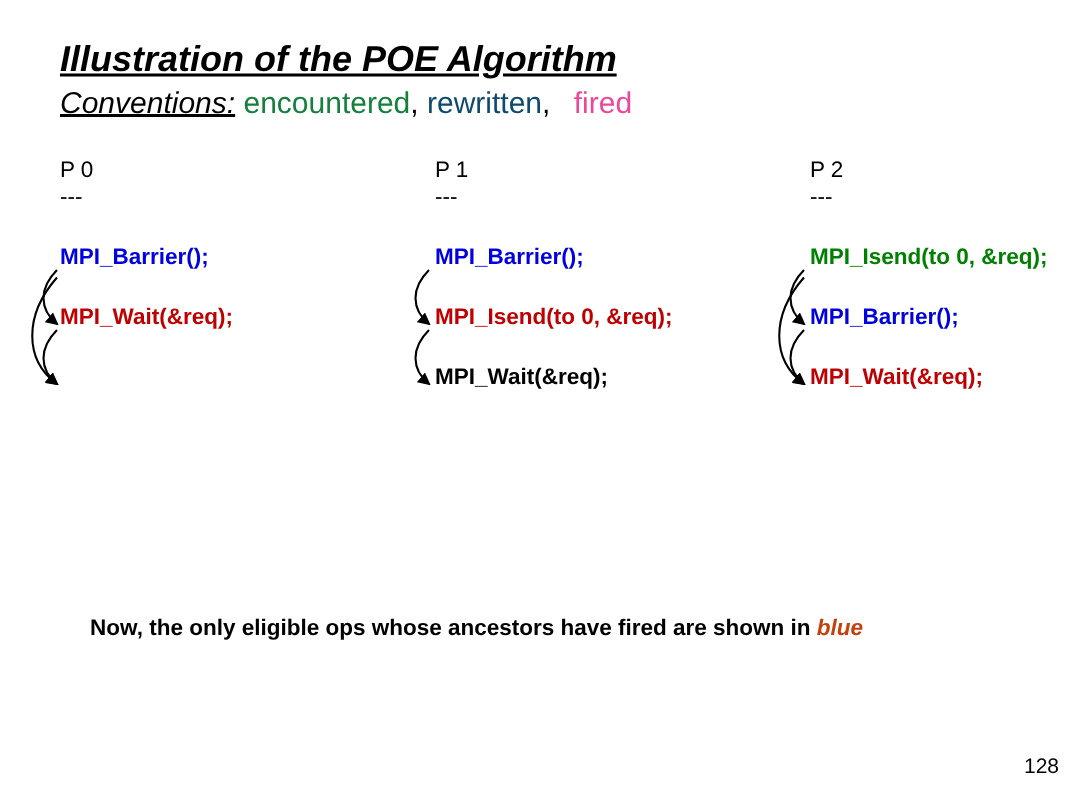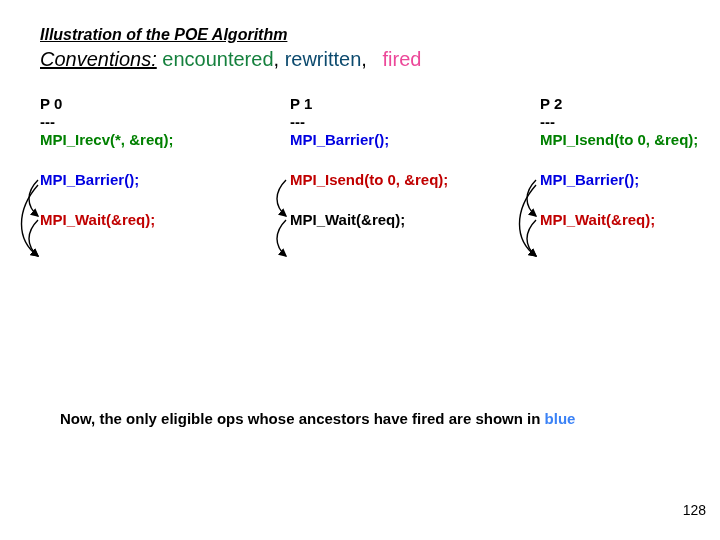--- a/index.html
+++ b/index.html
@@ -14,21 +14,21 @@
     overflow: hidden;
   }
   .slide {
     position: relative;
     width: 720px;
     height: 540px;
     box-sizing: border-box;
     padding: 20px 40px;
   }
   .title {
-    font-size: 16px;
+    font-size: 24px;
     font-weight: 700;
     font-style: italic;
     text-decoration: underline;
     margin: 6px 0 4px 0;
   }
   .subtitle {
     font-size: 20px;
     margin: 0 0 24px 0;
   }
   .subtitle .label {
@@ -44,40 +44,41 @@
     gap: 60px;
     padding-left: 0px;
     font-size: 15px;
     line-height: 1.2;
   }
   .col {
     flex: 0 0 190px;
     position: relative;
   }
   .hdr {
-    font-weight: 700;
+    font-weight: 400;
+    margin-bottom: 22px;
     white-space: pre;
   }
   .row {
     font-weight: 700;
     margin-bottom: 22px;
     white-space: nowrap;
   }
   .row.enc   { color: #000; }
   .row.rew   { color: #c00000; }
   .row.fired { color: #008000; }
   .row.blue  { color: #0000e0; }
   .footnote {
     position: absolute;
     left: 60px;
     top: 410px;
     font-size: 15px;
     font-weight: 700;
   }
-  .footnote .blue { color: #3b82f6; }
+  .footnote .blue { color: #c2410c; font-style: italic; }
   .pagenum {
     position: absolute;
     right: 14px;
     bottom: 22px;
     font-size: 14px;
   }
   
   svg.arrows {
     position: absolute;
     left: 0;
@@ -99,21 +100,20 @@
     <span class="enc">encountered</span><span>, </span>
     <span class="rew">rewritten</span><span>, </span>
     <span class="fired">fired</span>
   </div>
 
   <div class="cols">
 
     <div class="col">
       <div class="hdr">P 0
 ---</div>
-      <div class="row fired">MPI_Irecv(*, &amp;req);</div>
       <div class="row blue">MPI_Barrier();</div>
       <div class="row rew">MPI_Wait(&amp;req);</div>
     </div>
 
     <div class="col">
       <div class="hdr">P 1
 ---</div>
       <div class="row blue">MPI_Barrier();</div>
       <div class="row rew">MPI_Isend(to 0, &amp;req);</div>
       <div class="row enc">MPI_Wait(&amp;req);</div>

